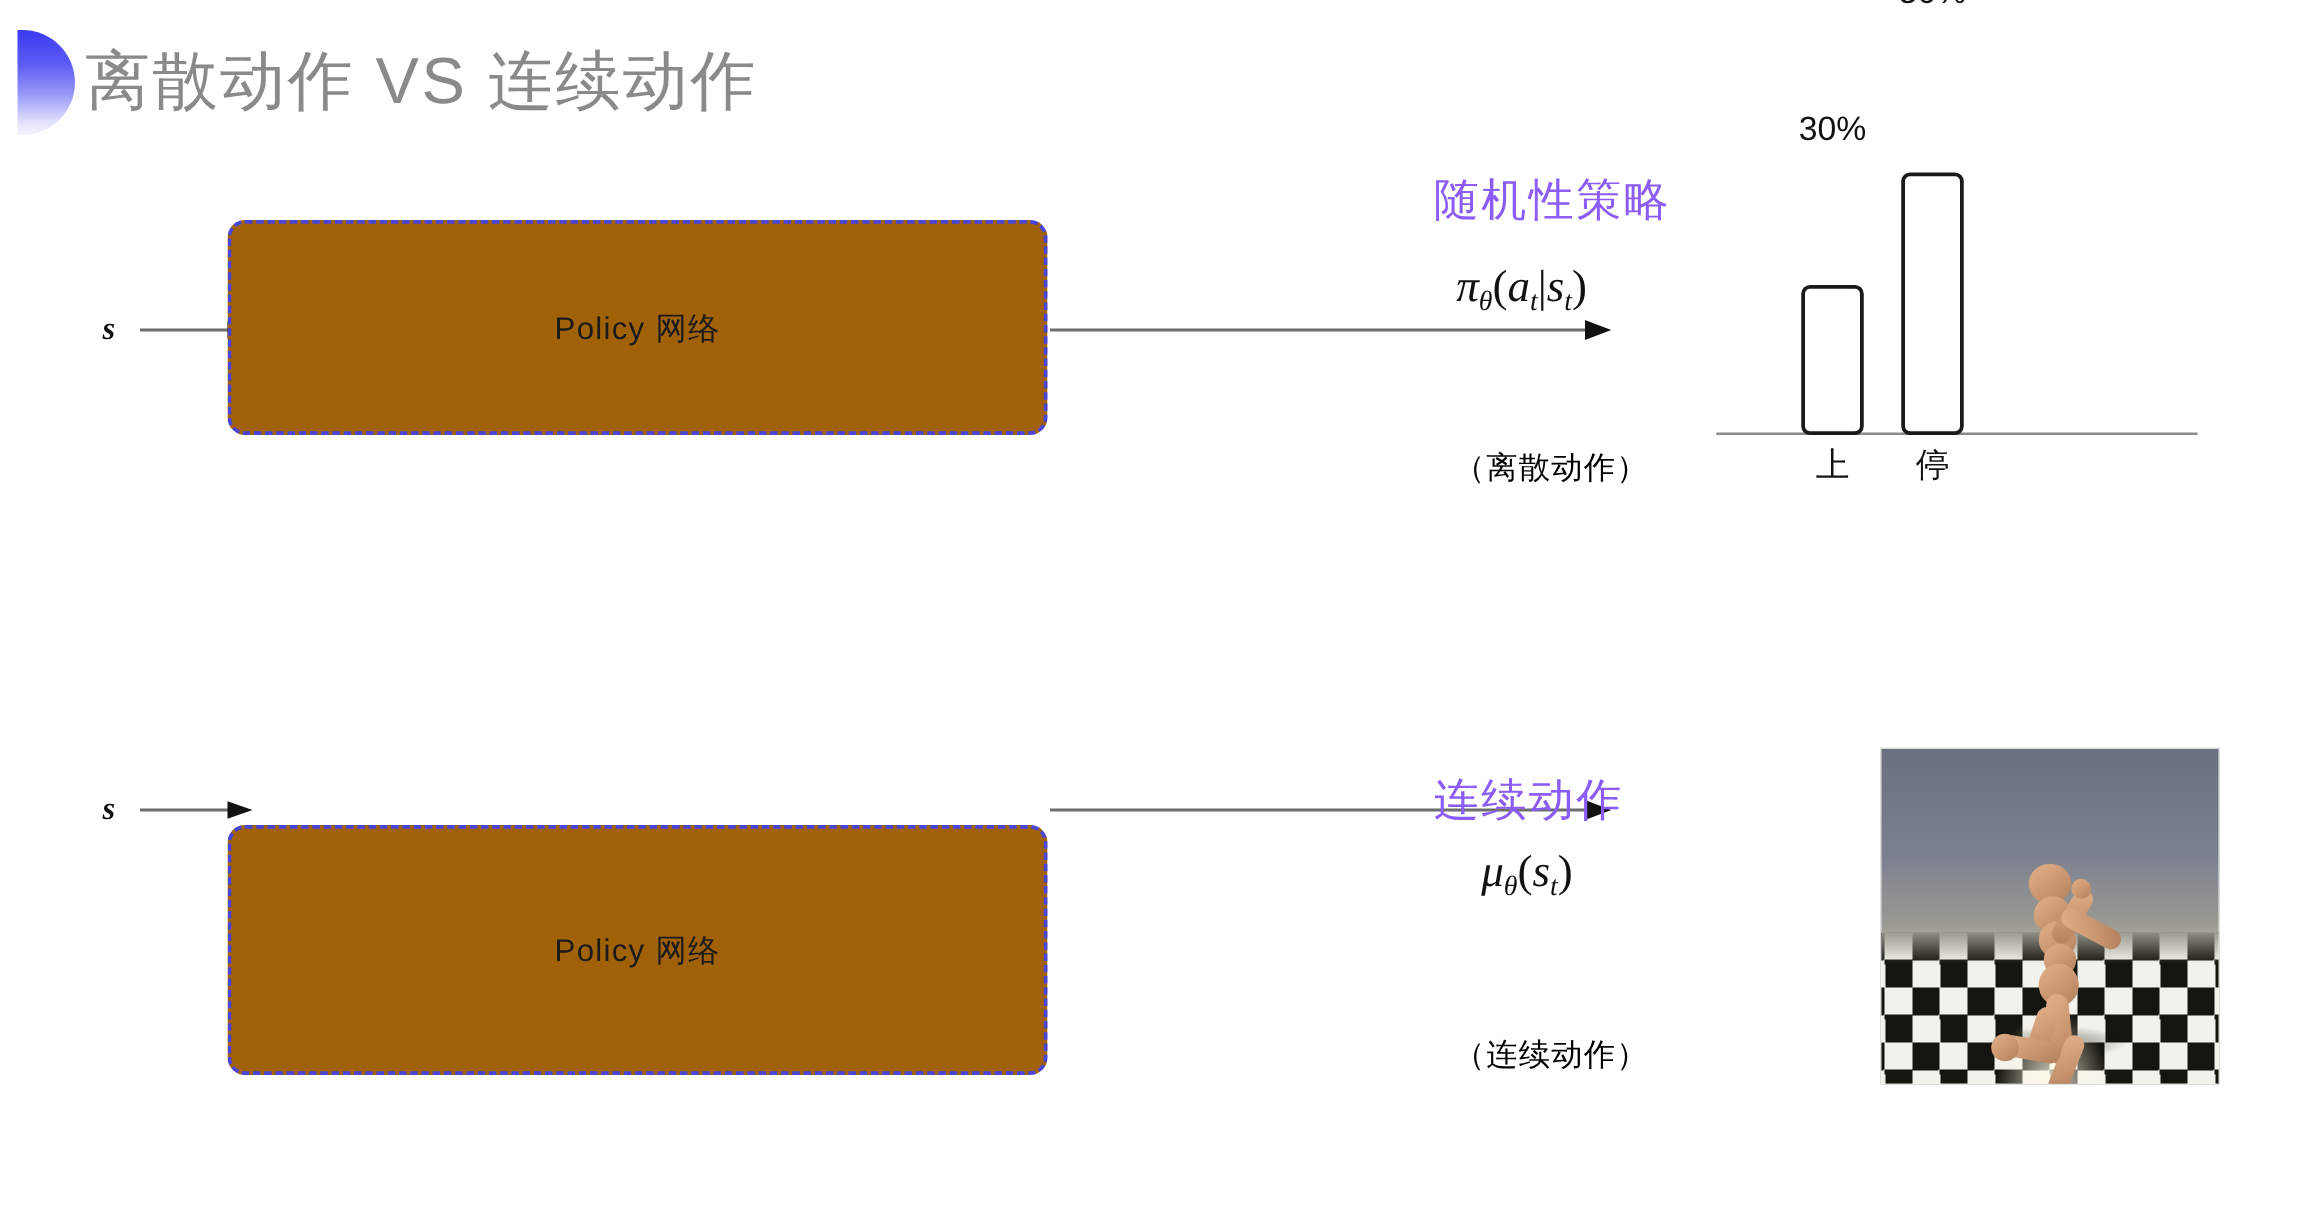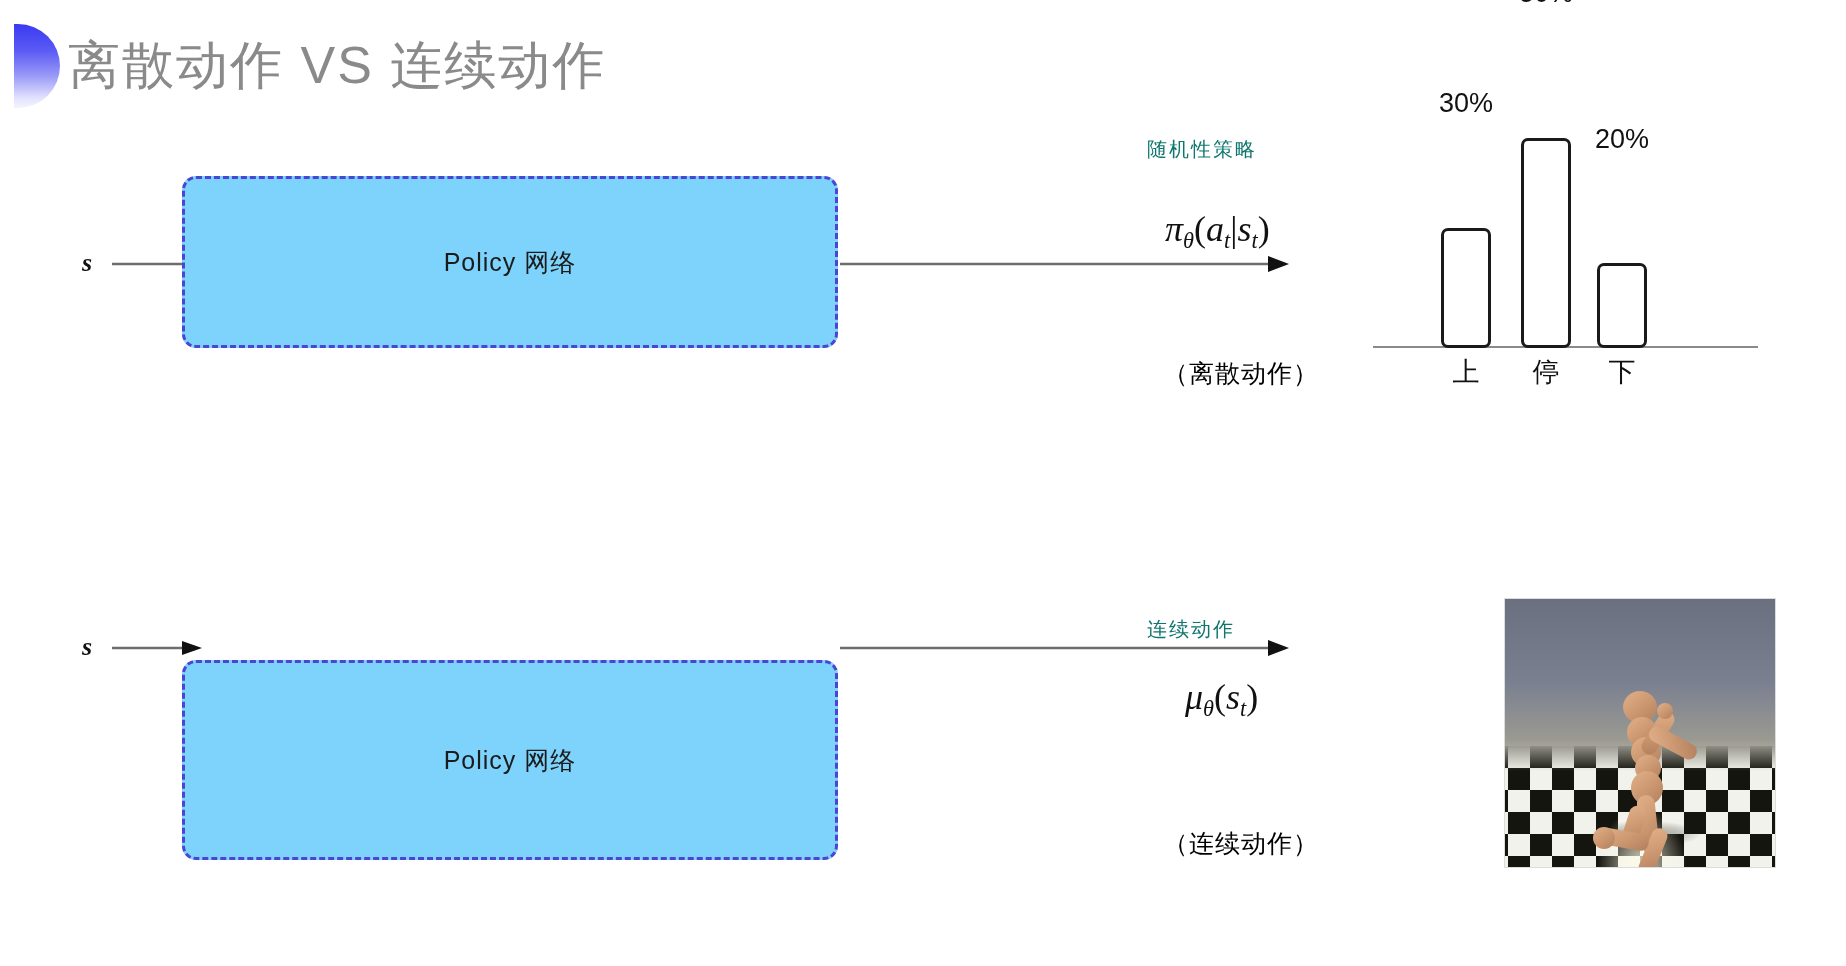--- a/index.html
+++ b/index.html
@@ -44,40 +44,40 @@
     font-family: "Liberation Serif", "DejaVu Serif", serif;
   }
   .short-arrow {
     position: absolute;
     height: 18px;
   }
   .policy-box {
     position: absolute;
     border: 3px dashed #4a45d6;
     border-radius: 14px;
-    background: #7dd3fc;
+    background: #a16207;
     display: flex;
     align-items: center;
     justify-content: center;
   }
   .policy-box-label {
     font-size: 25px;
     color: #1b1b1b;
     letter-spacing: 1px;
     font-family: "Liberation Sans", "DejaVu Sans", sans-serif;
   }
   .long-arrow {
     position: absolute;
     height: 18px;
   }
 
   .policy-name {
     position: absolute;
-    font-size: 20px;
-    color: #0f766e;
+    font-size: 36px;
+    color: #8b5cf6;
     letter-spacing: 2px;
     white-space: nowrap;
     font-family: Liberation Sans, sans-serif;
   }
   .formula {
     position: absolute;
     font-size: 36px;
     color: #111;
     white-space: nowrap;
     font-family: "Liberation Serif", "DejaVu Serif", serif;
@@ -224,25 +224,20 @@
       <div class="bar-rect" style="height:120px;"></div>
       <div class="bar-cat" style="left:-35px; top:258px;">上</div>
     </div>
 
     <div class="bar-col" style="left:128px; width:50px; height:252px;">
       <div class="bar-value" style="left:-35px; top:-118px;">50%</div>
       <div class="bar-rect" style="height:210px;"></div>
       <div class="bar-cat" style="left:-35px; top:258px;">停</div>
     </div>
 
-    <div class="bar-col" style="left:204px; width:50px; height:252px;">
-      <div class="bar-value" style="left:-35px; top:28px;">20%</div>
-      <div class="bar-rect" style="height:85px;"></div>
-      <div class="bar-cat" style="left:-35px; top:258px;">下</div>
-    </div>
   </div>
 
   <div class="s-label" style="left:82px; top:632px;">s</div>
 
   <svg class="short-arrow" style="left:112px; top:639px; width:92px;" viewBox="0 0 92 18">
     <line x1="0" y1="9" x2="72" y2="9" stroke="#6d6d6d" stroke-width="2.4"></line>
     <polygon points="70,2 90,9 70,16" fill="#111111"></polygon>
   </svg>
 
   <div class="policy-box" style="left:182px; top:660px; width:656px; height:200px;">

